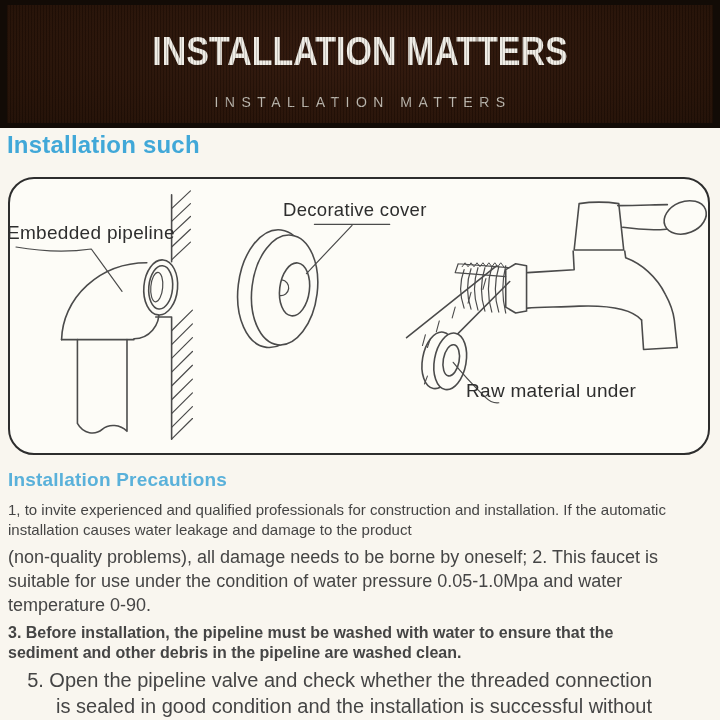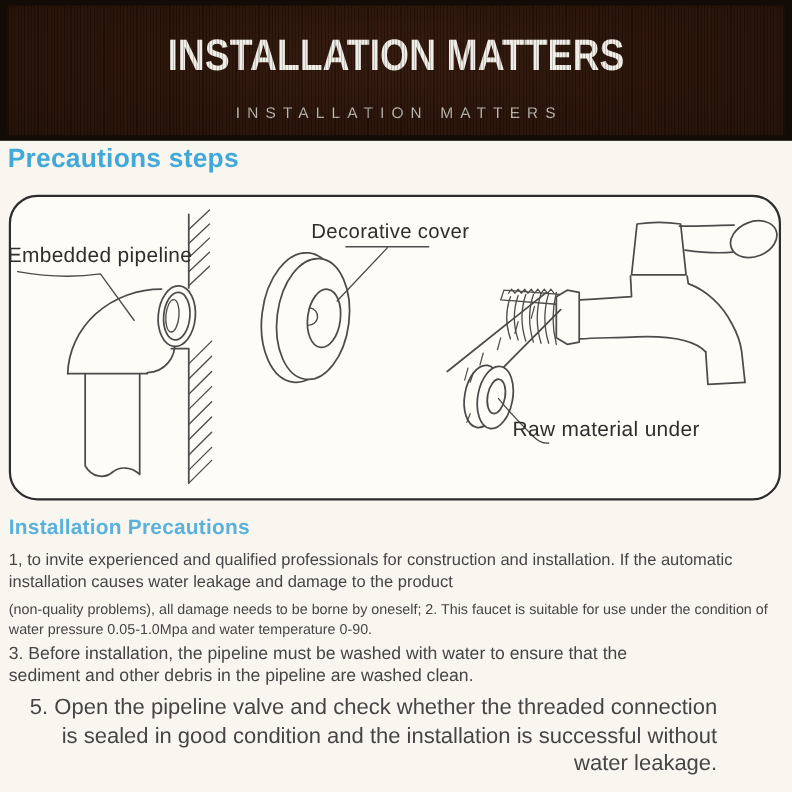--- a/index.html
+++ b/index.html
@@ -42,38 +42,38 @@
   }
   .diagram-box svg{position:absolute;left:0;top:0;overflow:visible;}
   .dlabel{position:absolute;color:#2e2e2e;white-space:nowrap;letter-spacing:.3px;}
   .dlabel-embedded{left:-3px;top:43px;font-size:19px;}
   .dlabel-cover{left:273px;top:20px;font-size:18.5px;}
   .dlabel-belt{left:456px;top:201px;font-size:19px;}
   
   .paras{position:absolute;left:8px;top:496px;width:706px;color:#454545;}
   .para{margin:4px 0 5px;}
   .p1{font-size:15px;width:694px;line-height:1.34;}
-  .p2{font-size:13px;width:694px;line-height:1.34;}
-  .p3{font-size:16px;width:614px;line-height:1.28;}
+  .p2{font-size:18px;width:694px;line-height:1.34;}
+  .p3{font-size:16px;width:614px;line-height:1.28;font-weight:bold;}
   .p4{font-size:14px;width:602px;line-height:1.26;}
   .p5{font-size:20px;width:644px;line-height:1.28;text-align:right;}
 </style>
 </head>
 <body>
 
 <div class="page">
 
   <header class="banner">
     <div class="banner-inner">
       <h1 class="banner-title">INSTALLATION MATTERS</h1>
       <div class="banner-sub">INSTALLATION MATTERS</div>
     </div>
   </header>
 
-  <h2 class="steps-heading">Precautions steps</h2>
+  <h2 class="steps-heading">Installation such</h2>
 
   <div class="diagram-box">
     <svg width="698" height="274" viewBox="0 0 704 278" preserveAspectRatio="none">
       <g stroke="#4b4b4b" stroke-width="1.6" fill="none" stroke-linecap="round" stroke-linejoin="round">
 
         <g>
           <path d="M163,16 V84 M163,140 V264 M147,140 H163"></path>
           <path stroke-width="1.2" d="M163,30 L182,12 M163,43 L182,25 M163,56 L182,38 M163,69 L182,51 M163,82 L182,64
                    M163,154 L184,133 M163,168 L184,147 M163,182 L184,161 M163,196 L184,175 M163,210 L184,189
                    M163,224 L184,203 M163,238 L184,217 M163,252 L184,231 M163,264 L184,243"></path>

